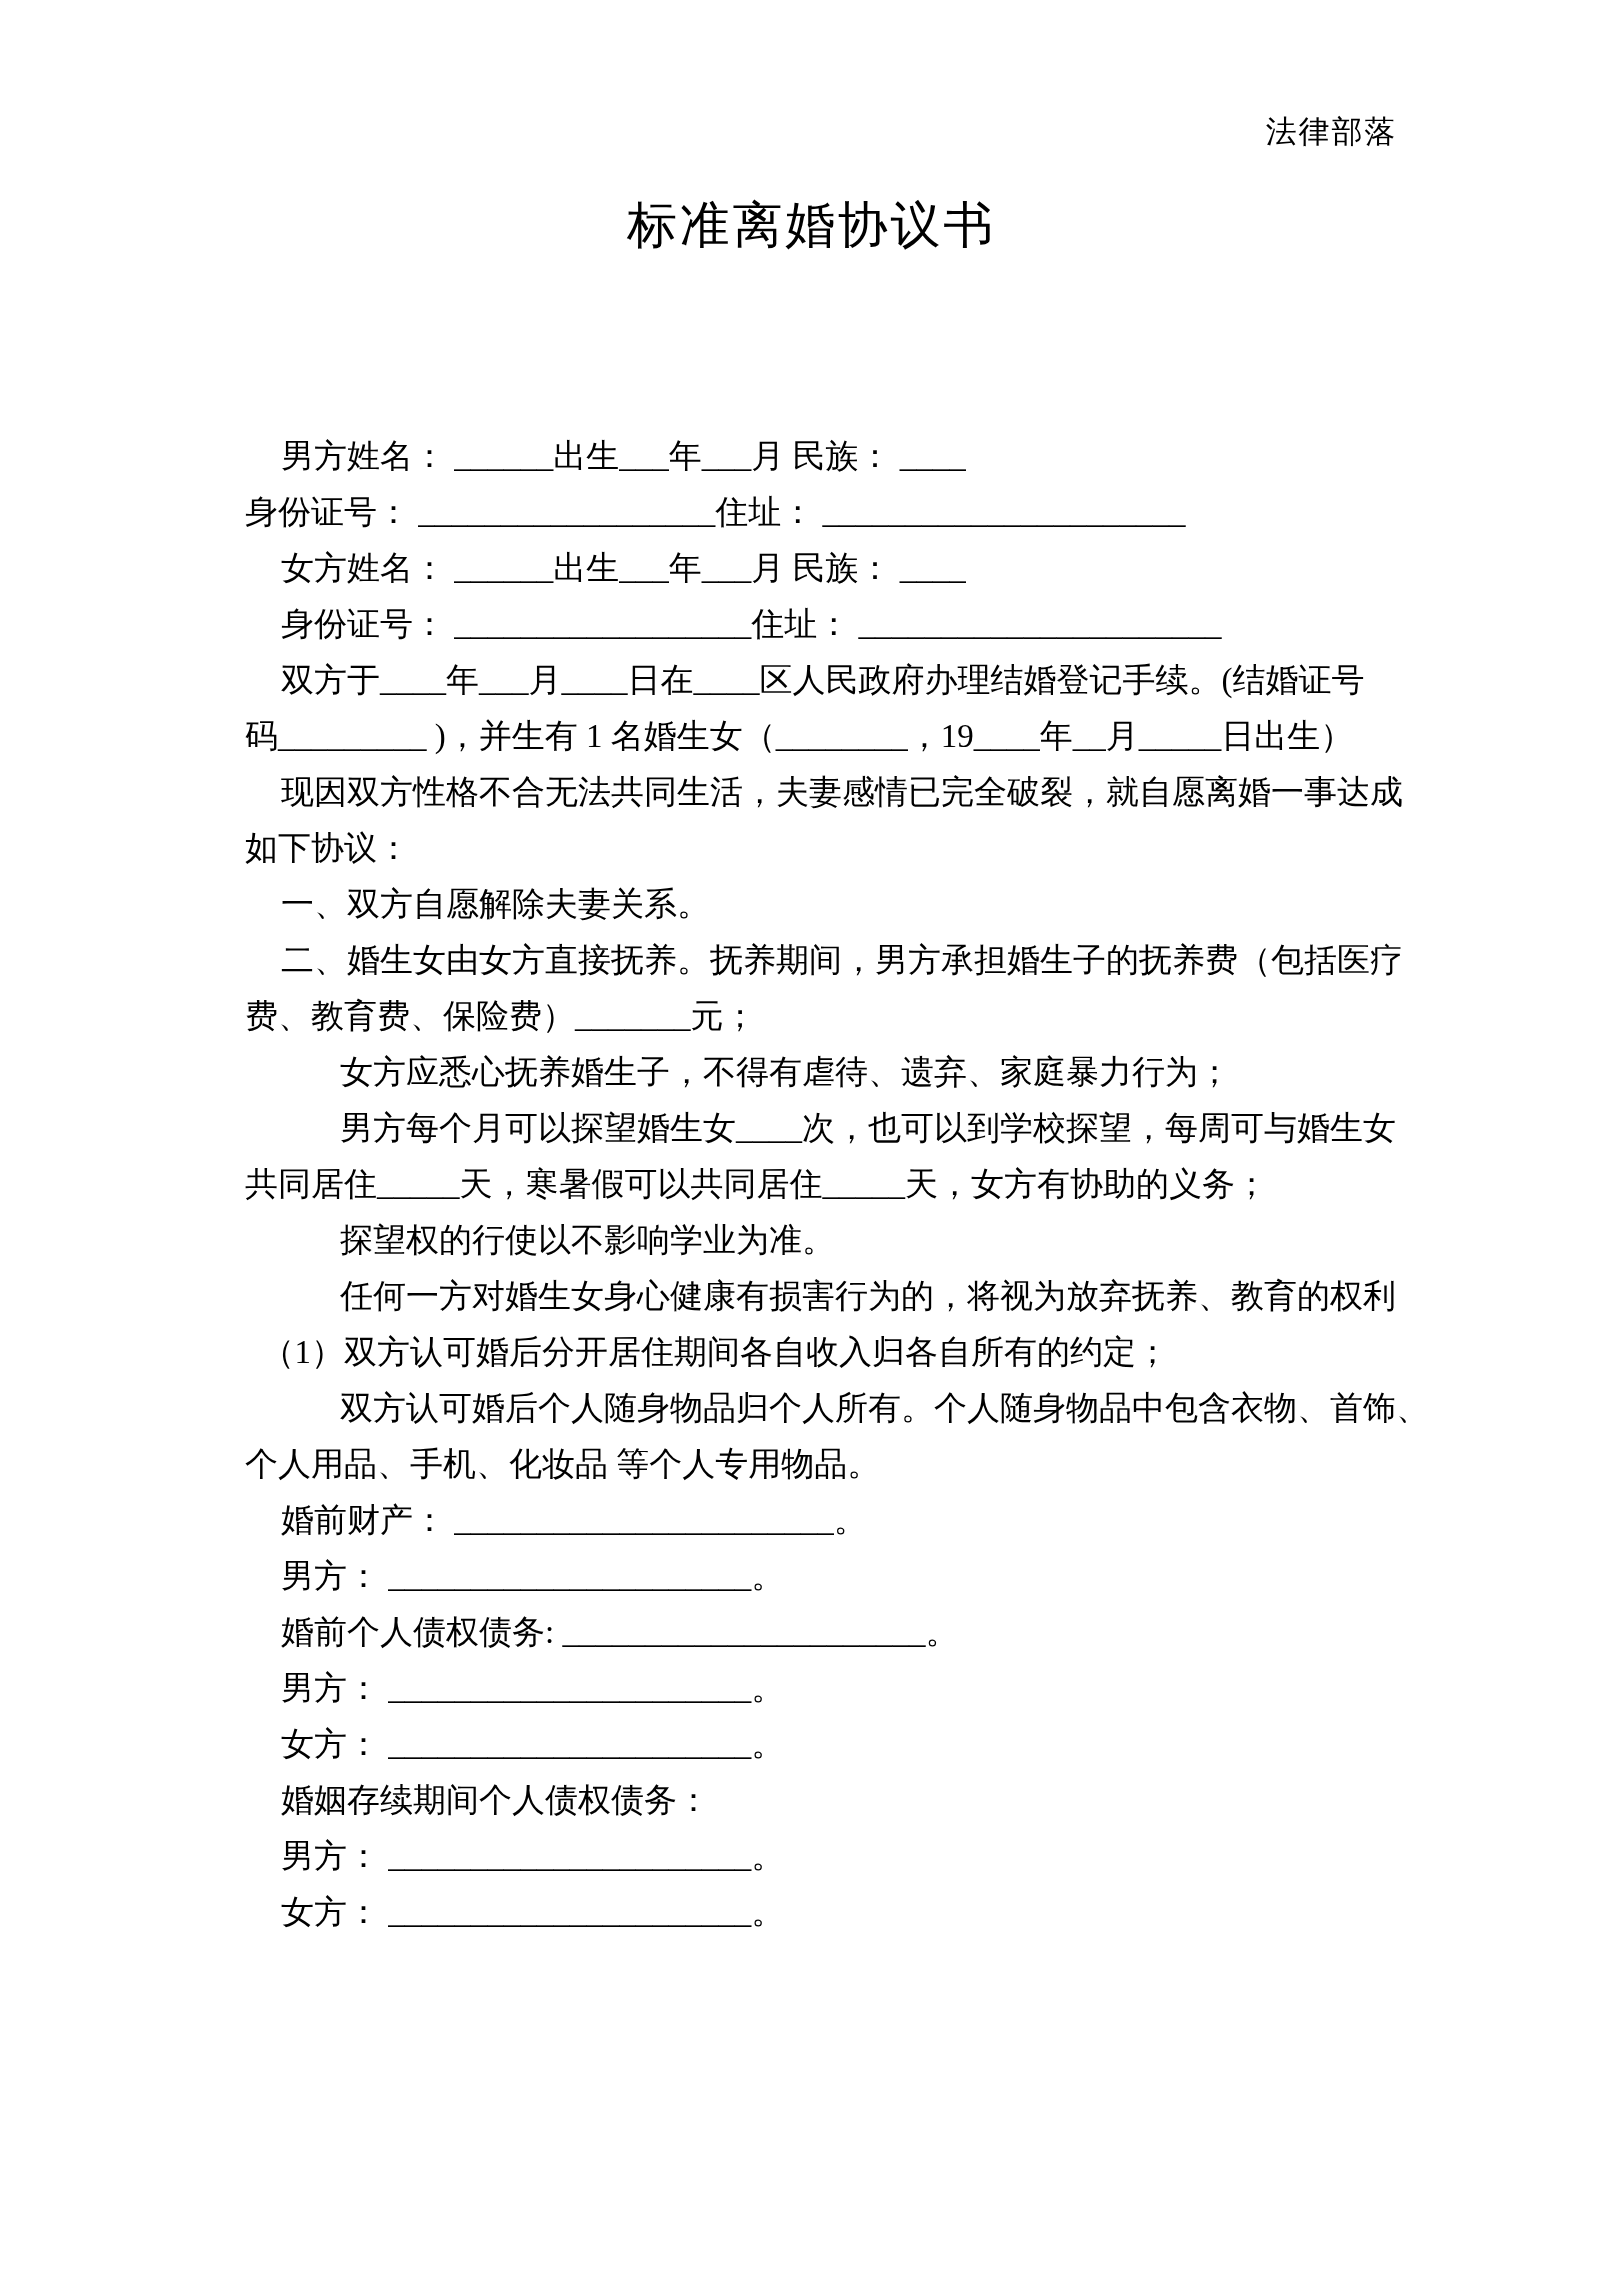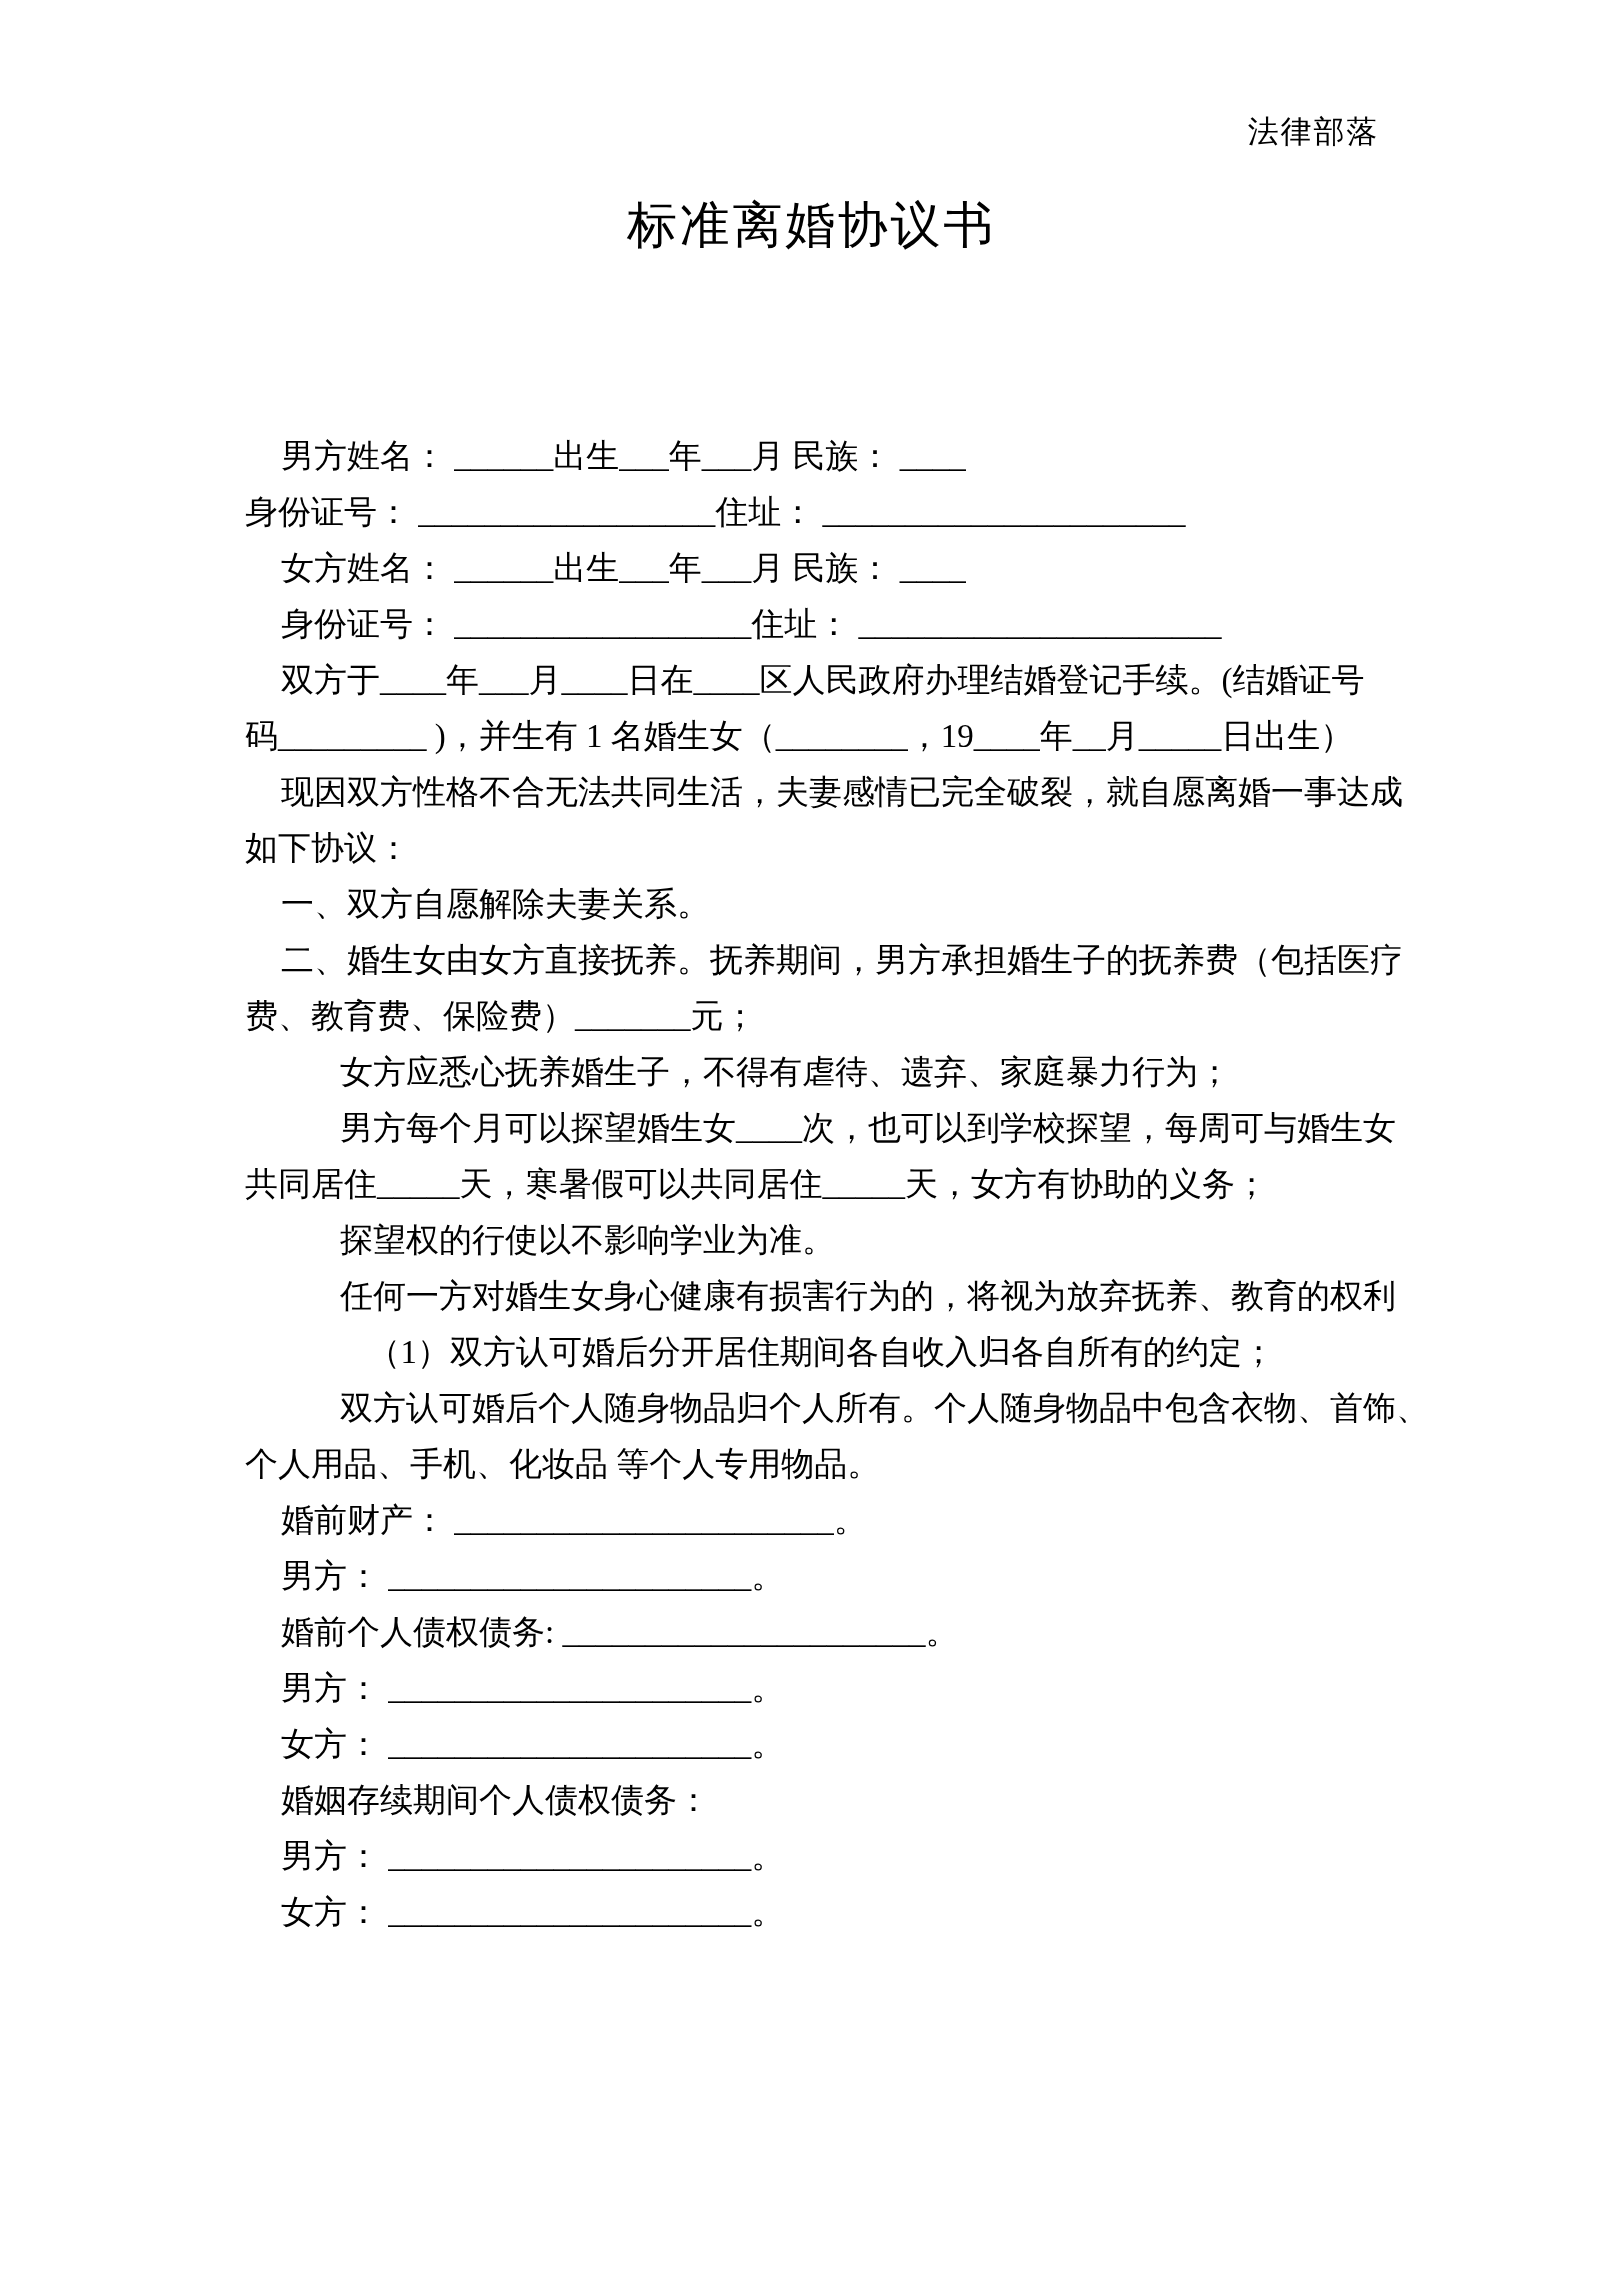--- a/index.html
+++ b/index.html
@@ -12,21 +12,21 @@
     width: 1623px;
     height: 2294px;
     background: #ffffff;
     color: #000000;
     font-family: "Liberation Serif", "DejaVu Serif", serif;
     overflow: hidden;
   }
   .brand {
     position: absolute;
     top: 111px;
-    right: 244px;
+    right: 226px;
     font-size: 31px;
     letter-spacing: 1.8px;
     white-space: pre;
   }
   .title {
     position: absolute;
     top: 184px;
     left: 0;
     right: 0;
     margin: 8px;
@@ -44,21 +44,21 @@
     font-size: 33px;
     line-height: 56px;
   }
   .line {
     height: 56px;
     white-space: pre;
   }
   .ind-0 { padding-left: 0; }
   .ind-1 { padding-left: 36px; }
   .ind-2 { padding-left: 95px; }
-  .ind-3 { padding-left: 16.4px; text-align: center; }
+  .ind-3 { padding-left: 16.4px; }
 </style>
 </head>
 <body>
 
 <div class="page">
   <div class="brand">法律部落</div>
   <h1 class="title">标准离婚协议书</h1>
   <div class="content" id="doc-lines">
       <div class="line ind-1">男方姓名： ______出生___年___月 民族： ____</div>
       <div class="line ind-0">身份证号： __________________住址： ______________________</div>

